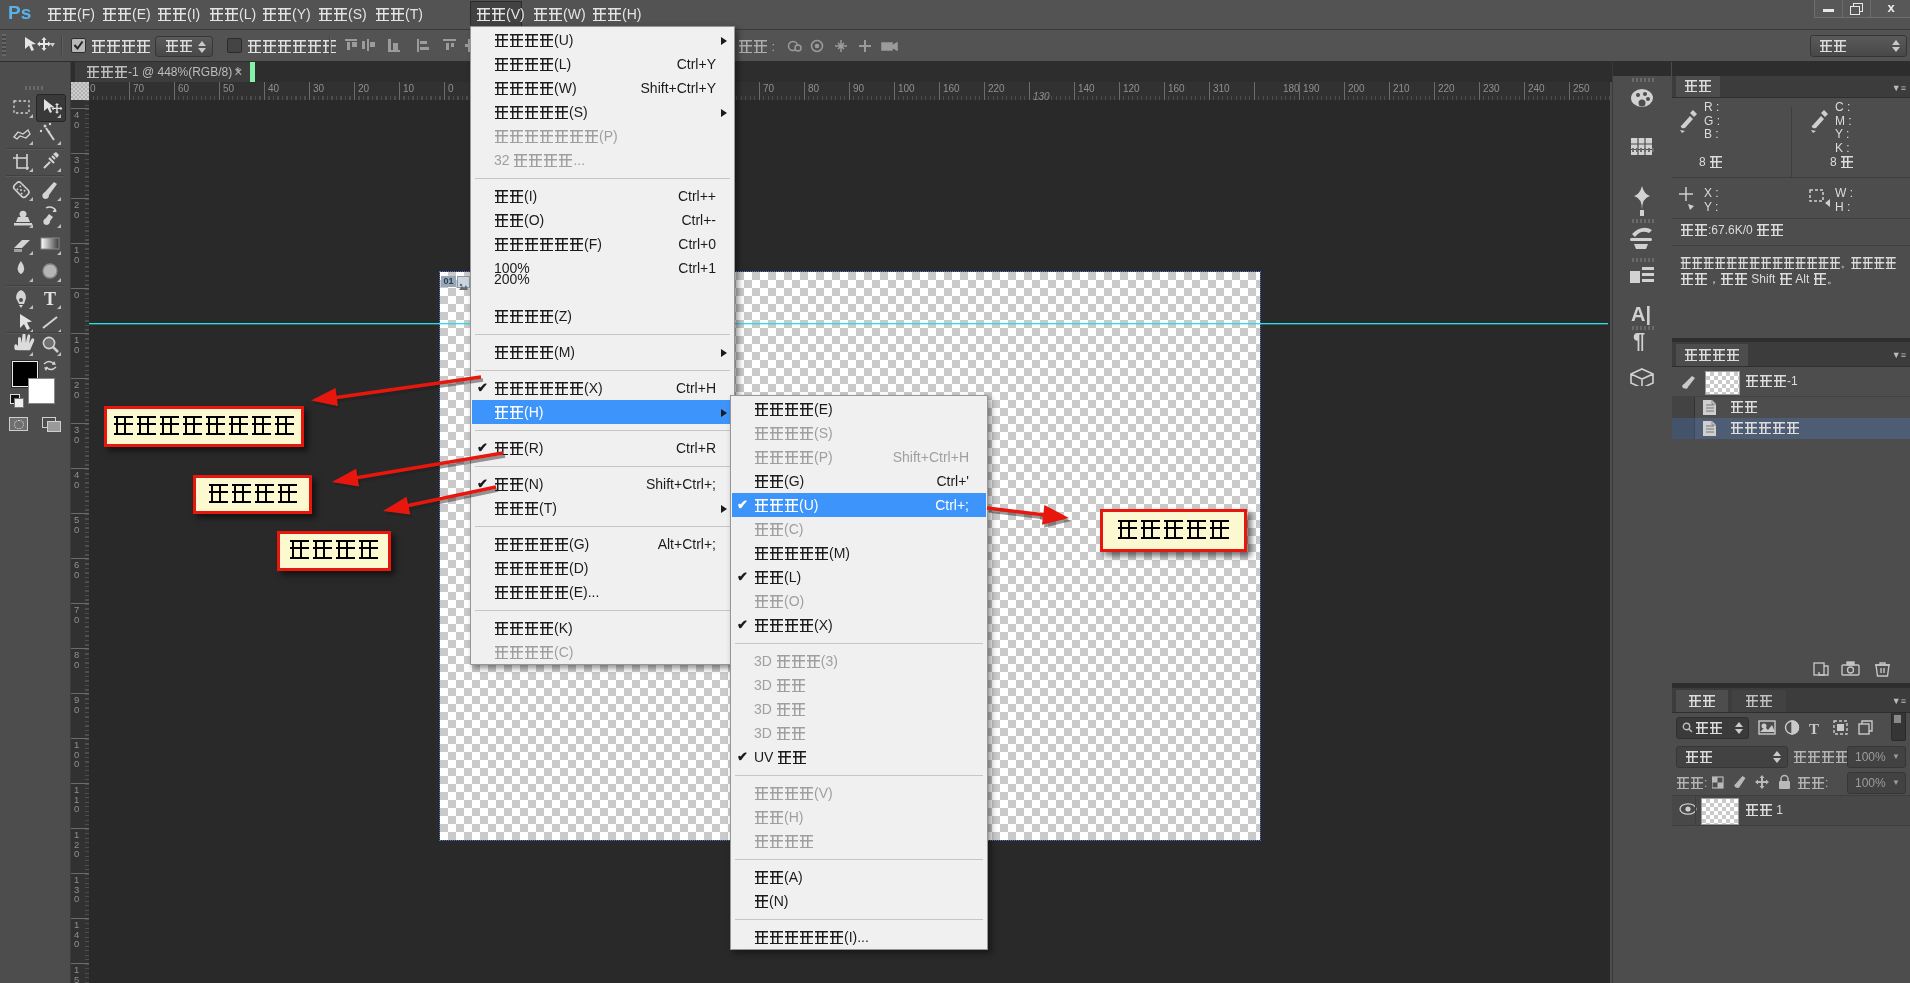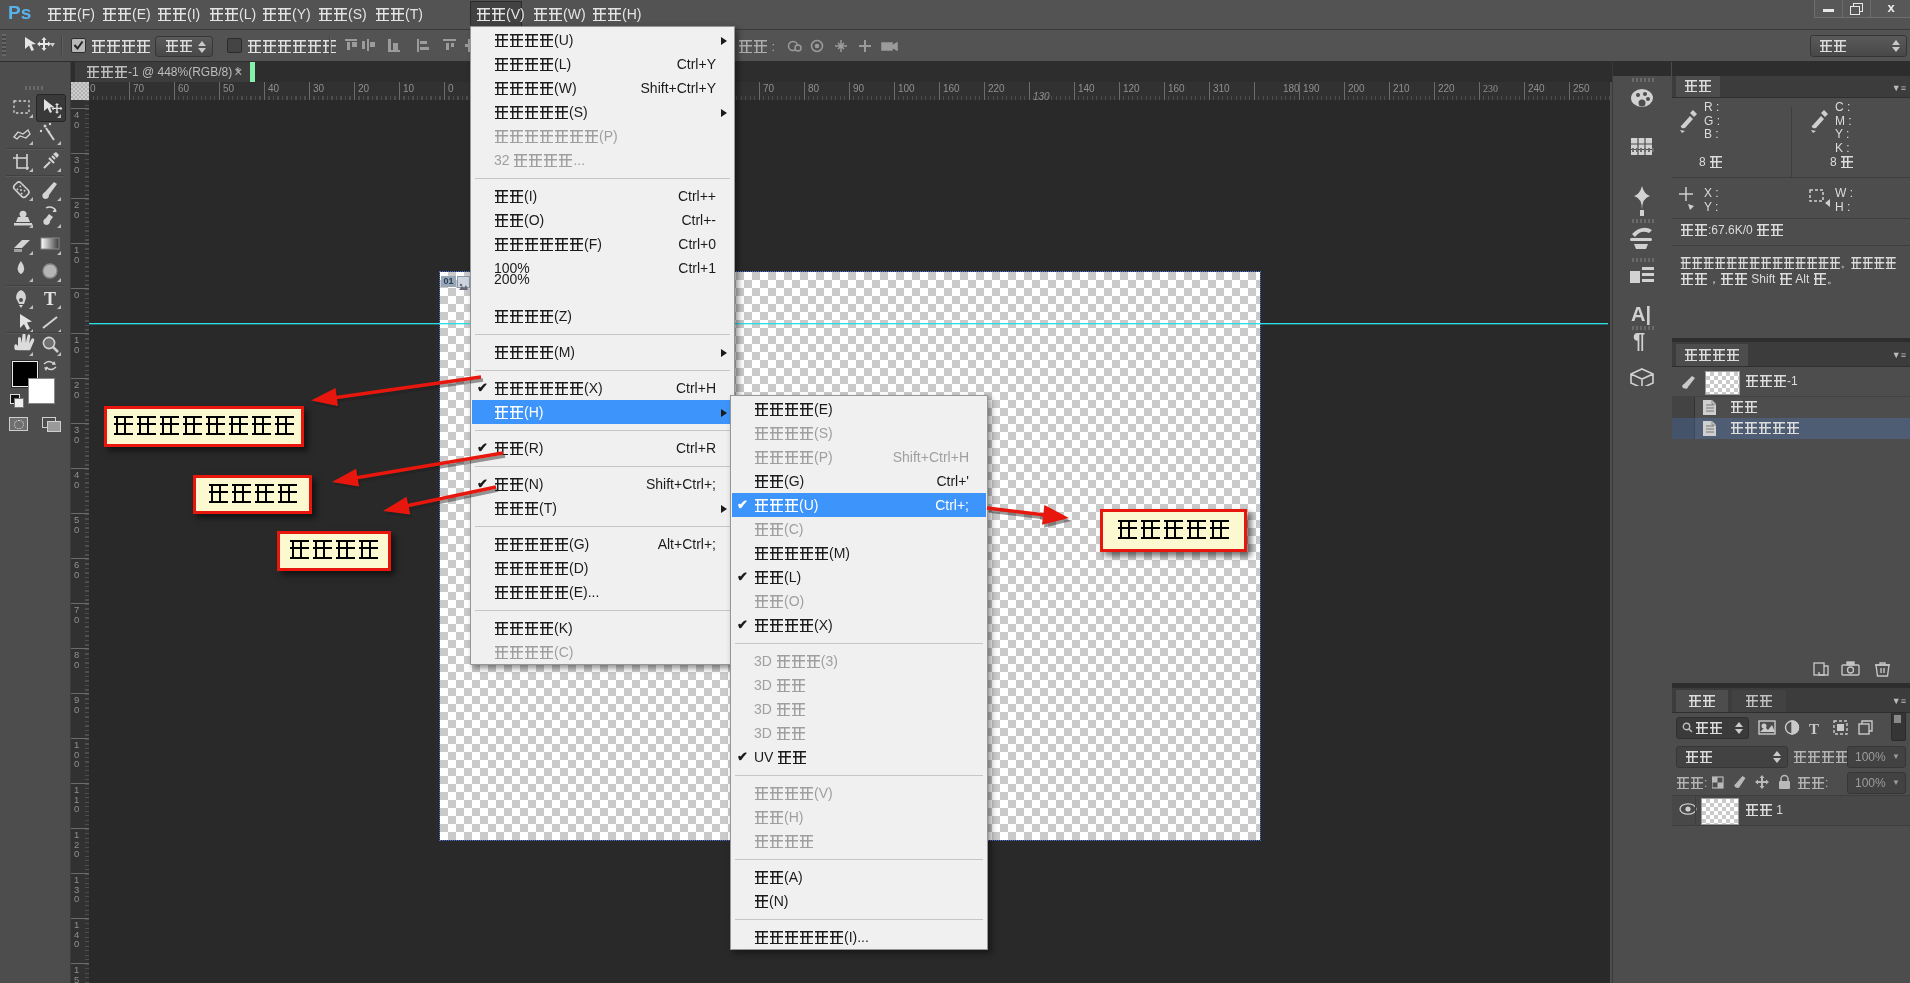--- a/index.html
+++ b/index.html
@@ -286,21 +286,21 @@
     <div class="hl ab" style="left:944px;top:9px;font-style:italic;">130</div>
     <div class="hl ab" style="left:989px;top:1px;">140</div>
     <div class="hl ab" style="left:1034px;top:1px;">120</div>
     <div class="hl ab" style="left:1079px;top:1px;">160</div>
     <div class="hl ab" style="left:1124px;top:1px;">310</div>
     <div class="hl ab" style="left:1194px;top:1px;">180</div>
     <div class="hl ab" style="left:1214px;top:1px;">190</div>
     <div class="hl ab" style="left:1259px;top:1px;">200</div>
     <div class="hl ab" style="left:1304px;top:1px;">210</div>
     <div class="hl ab" style="left:1349px;top:1px;">220</div>
-    <div class="hl ab" style="left:1394px;top:1px;font-family:Liberation Serif, serif;">230</div>
+    <div class="hl ab" style="left:1394px;top:1px;">230</div>
     <div class="hl ab" style="left:1439px;top:1px;">240</div>
     <div class="hl ab" style="left:1484px;top:1px;">250</div>
 </div>
 <div class="ab" id="vruler" style="left:71px;top:100px;width:18px;height:883px;background:#313131;overflow:hidden;border-right:1px solid #262626;font-size:9.5px;color:#909090;">
  <div class="ab" style="left:0;top:0;width:100%;height:100%;background:
   repeating-linear-gradient(180deg,#6b6b6b 0 1px,transparent 1px 45px) 0 8px/100% 100%,
   repeating-linear-gradient(180deg,#4d4d4d 0 1px,transparent 1px 4.5px) right 0/4px 100%;background-repeat:no-repeat;"></div>
  <div class="vl ab" style="top:10px;left:3px;line-height:9.5px;">4<br>0</div>
  <div class="vl ab" style="top:55px;left:3px;line-height:9.5px;">3<br>0</div>
  <div class="vl ab" style="top:100px;left:3px;line-height:9.5px;">2<br>0</div>

